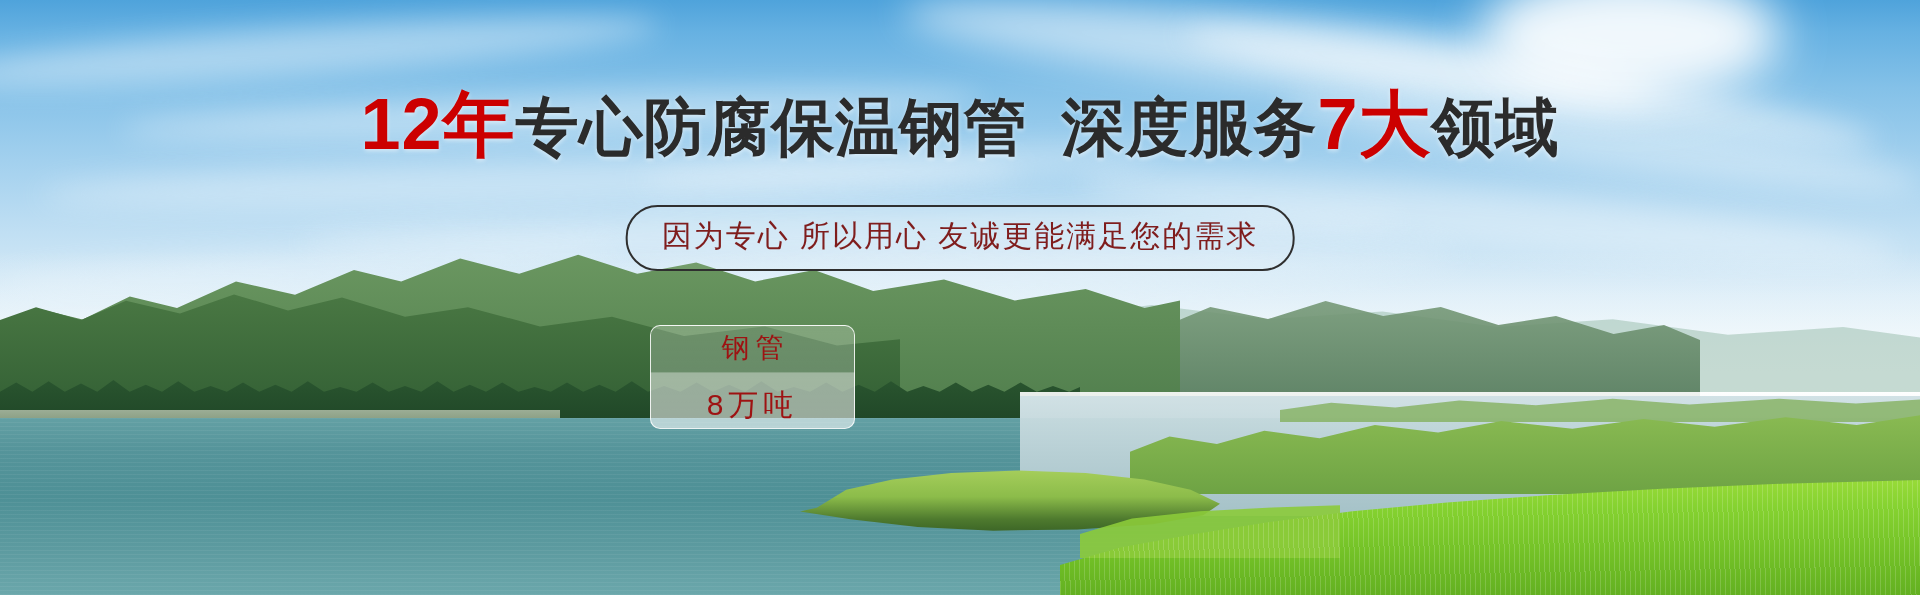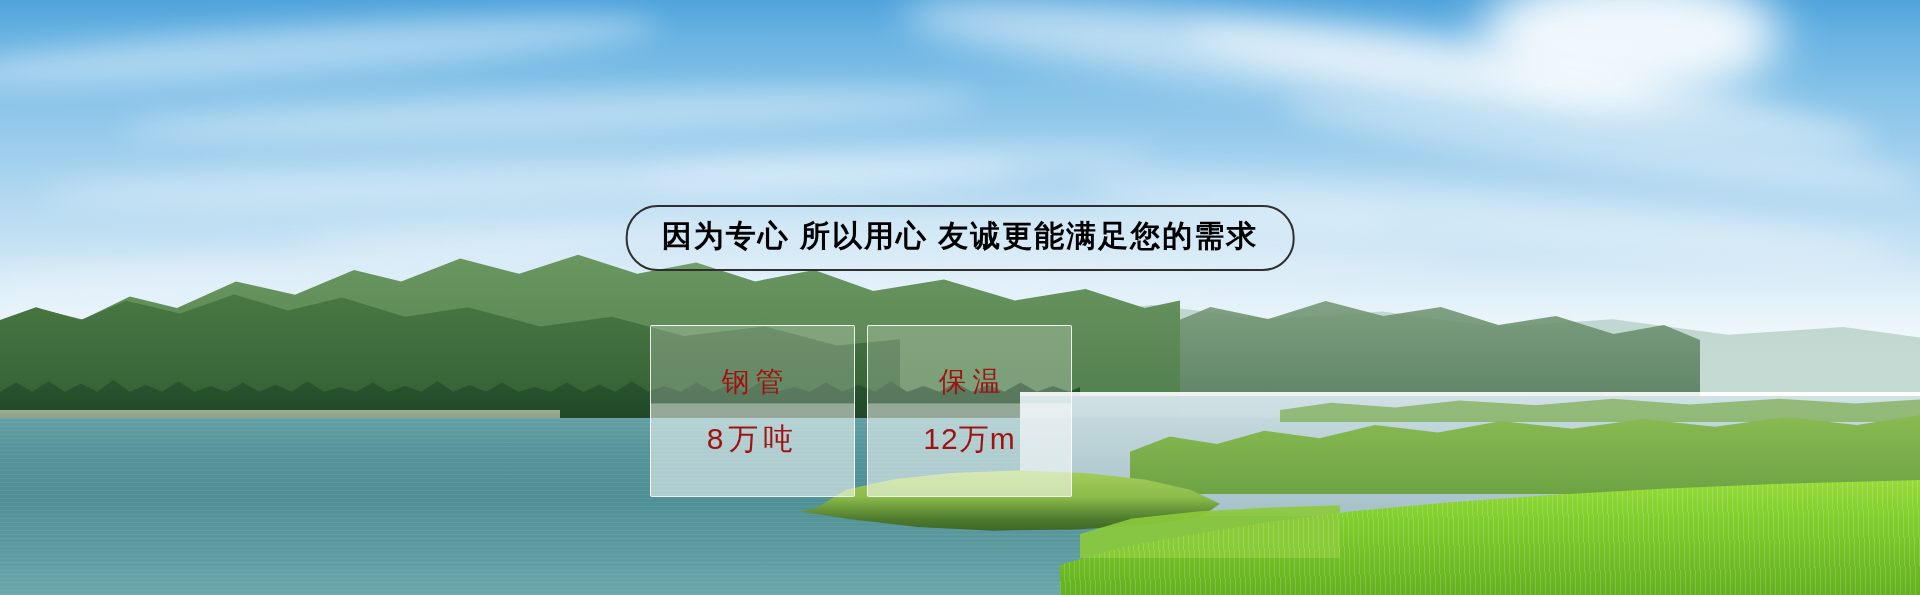--- a/index.html
+++ b/index.html
@@ -150,36 +150,35 @@
   .hl-dark{color:#2b2b2b;}
   .hl-gap{display:inline-block;width:34px;}
 
   .subtitle-pill{
     position:absolute;left:50%;top:205px;
     transform:translateX(-50%);
     border:2px solid #2f2f2f;
     border-radius:32px;
     padding:9px 34px 12px 34px;
     font-size:30px;
-    color:#000000;
+    color:#7f1d1d;
     letter-spacing:2px;
     white-space:nowrap;
     background:rgba(255,255,255,.08);
-    font-weight:bold;
   }
 
   .cards{
     position:absolute;left:650px;top:325px;
     display:flex;
     gap:12px;
   }
   .card{
-    width:205px;height:172px;
+    width:205px;height:104px;
     border:1px solid rgba(255,255,255,.85);
-    border-radius:2px;
+    border-radius:10px;
     background:linear-gradient(to bottom,
       rgba(255,255,255,.22) 0%,
       rgba(255,255,255,.24) 45%,
       rgba(255,255,255,.52) 46%,
       rgba(255,255,255,.55) 100%);
     display:flex;
     flex-direction:column;
     align-items:center;
     justify-content:center;
     box-sizing:border-box;
@@ -227,31 +226,28 @@
   <div class="water-right"></div>
   <div class="marsh-far"></div>
   <div class="marsh"></div>
   <div class="island"></div>
   <div class="grass-fg"></div>
   <div class="grass-left"></div>
   <div class="grass-blades"></div>
 
   <div class="content">
 
+    <div class="headline"><span class="hl-red">12年</span><span class="hl-dark">专心防腐保温钢管</span><span class="hl-gap"></span><span class="hl-dark">深度服务</span><span class="hl-red">7大</span><span class="hl-dark">领域</span></div>
 
     <div class="subtitle-pill">因为专心 所以用心 友诚更能满足您的需求</div>
 
     <div class="cards">
 
       <div class="card">
         <div class="card-title">钢管</div>
         <div class="card-value"><span class="sp">8万吨</span></div>
       </div>
 
 
-      <div class="card">
-        <div class="card-title">保温</div>
-        <div class="card-value"><span>12万m</span></div>
-      </div>
 
     </div>
   </div>
 </div>
 
 </body></html>

